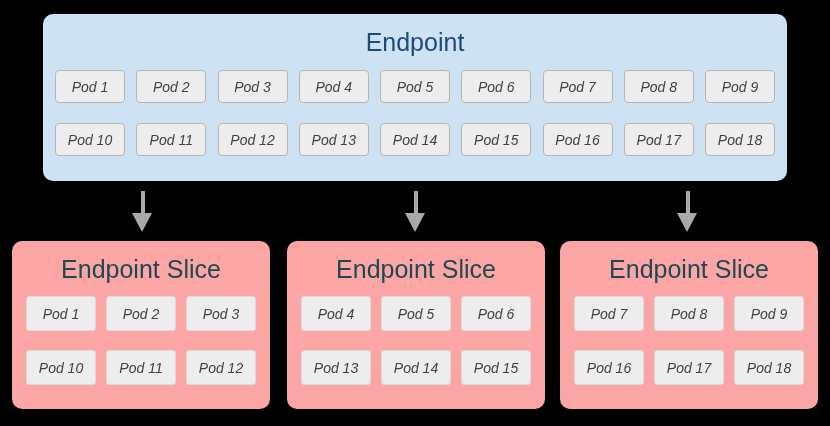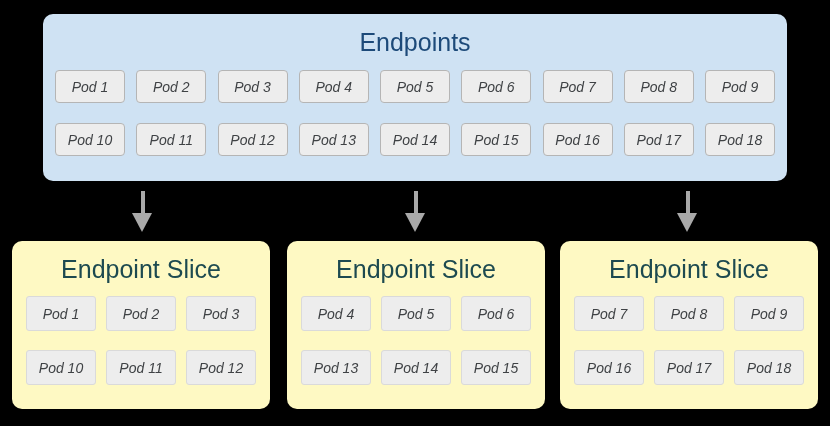--- a/index.html
+++ b/index.html
@@ -61,21 +61,21 @@
     width: 0; height: 0;
     border-left: 10.5px solid transparent;
     border-right: 10.5px solid transparent;
     border-top: 19px solid #a9a9a9;
   }
 
   
   .slice-box {
     position: absolute; top: 241px;
     width: 258px; height: 168px;
-    background: #fef9c3;
+    background: #fca5a5;
     border-radius: 10px;
     box-sizing: border-box;
     padding: 11px 14px 16px 14px;
   }
   .slice-left   { left: 12px; }
   .slice-middle { left: 287px; }
   .slice-right  { left: 560px; }
   .slice-title {
     text-align: center;
     font-size: 25px;
@@ -90,21 +90,21 @@
     border: 1px solid #dadada;
     border-radius: 3px;
   }
 </style>
 </head>
 <body>
 
 <div class="canvas">
 
   <div class="endpoints-box">
-    <div class="endpoints-title">Endpoints</div>
+    <div class="endpoints-title">Endpoint</div>
     <div class="pod-row">
       <div class="pod">Pod 1</div>
       <div class="pod">Pod 2</div>
       <div class="pod">Pod 3</div>
       <div class="pod">Pod 4</div>
       <div class="pod">Pod 5</div>
       <div class="pod">Pod 6</div>
       <div class="pod">Pod 7</div>
       <div class="pod">Pod 8</div>
       <div class="pod">Pod 9</div>

